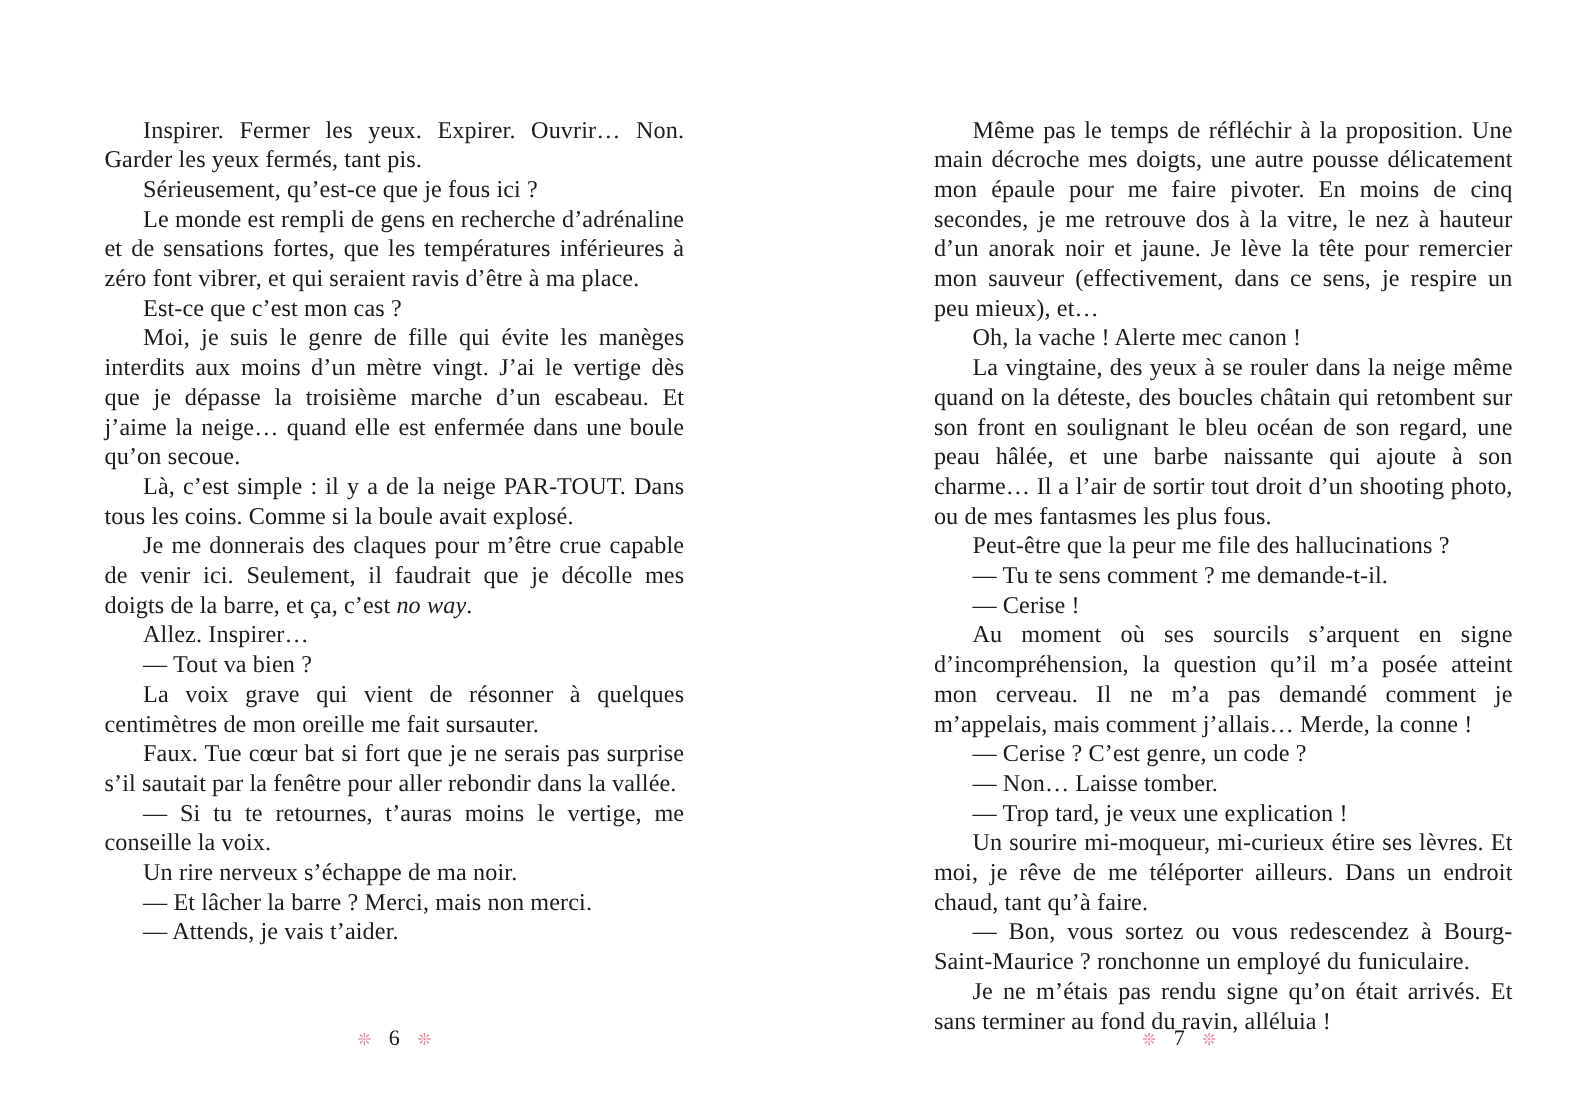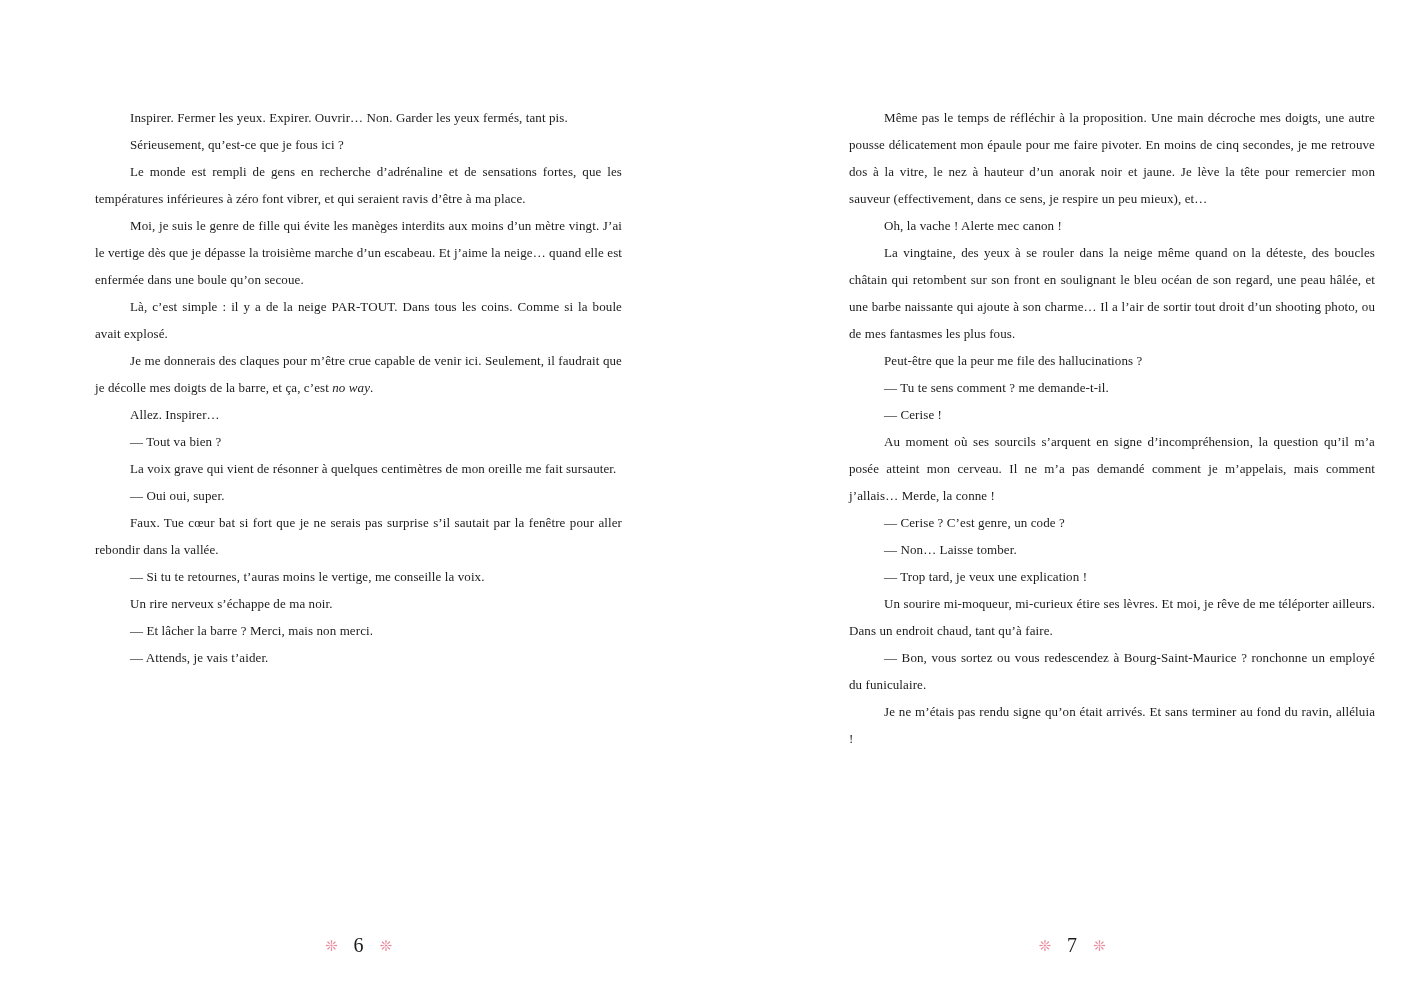--- a/index.html
+++ b/index.html
@@ -19,21 +19,21 @@
   }
   .page {
     position: absolute;
     top: 104px;
   }
   .page.left  { left: 95px;  width: 527px; }
   .page.right { left: 849px; width: 526px; }
   .text-block p {
     margin: 0;
     padding: 0;
-    font-size: 13px;
+    font-size: 22px;
     line-height: 27px;
     color: #1b1b1b;
     text-align: justify;
     text-indent: 35px;
     letter-spacing: 0.1px;
   }
   .text-block .italic { font-style: italic; }
   .folio {
     position: absolute;
     top: 932px;
@@ -60,27 +60,27 @@
 </head>
 <body style="background: rgb(255, 255, 255);">
 
 <div class="spread">
 
   <section class="page left">
     <div class="text-block">
         <p><span>Inspirer. Fermer les yeux. Expirer. Ouvrir… Non. Garder les yeux fermés, tant pis.</span></p>
         <p><span>Sérieusement, qu’est-ce que je fous ici ?</span></p>
         <p><span>Le monde est rempli de gens en recherche d’adrénaline et de sensations fortes, que les températures inférieures à zéro font vibrer, et qui seraient ravis d’être à ma place.</span></p>
+        <p><span>Est-ce que c’est mon cas ?</span></p>
         <p><span>Moi, je suis le genre de fille qui évite les manèges interdits aux moins d’un mètre vingt. J’ai le vertige dès que je dépasse la troisième marche d’un escabeau. Et j’aime la neige… quand elle est enfermée dans une boule qu’on secoue.</span></p>
         <p><span>Là, c’est simple : il y a de la neige PAR-TOUT. Dans tous les coins. Comme si la boule avait explosé.</span></p>
         <p><span>Je me donnerais des claques pour m’être crue capable de venir ici. Seulement, il faudrait que je décolle mes doigts de la barre, et ça, c’est </span><span class="italic">no way</span><span>.</span></p>
         <p><span>Allez. Inspirer…</span></p>
         <p><span>— Tout va bien ?</span></p>
         <p><span>La voix grave qui vient de résonner à quelques centimètres de mon oreille me fait sursauter.</span></p>
-        <p><span>— Oui oui, super.</span></p>
         <p><span>Faux. Tue cœur bat si fort que je ne serais pas surprise s’il sautait par la fenêtre pour aller rebondir dans la vallée.</span></p>
         <p><span>— Si tu te retournes, t’auras moins le vertige, me conseille la voix.</span></p>
         <p><span>Un rire nerveux s’échappe de ma noir.</span></p>
         <p><span>— Et lâcher la barre ? Merci, mais non merci.</span></p>
         <p><span>— Attends, je vais t’aider.</span></p>
       </div>
   </section>
 
   <section class="page right">
     <div class="text-block">

